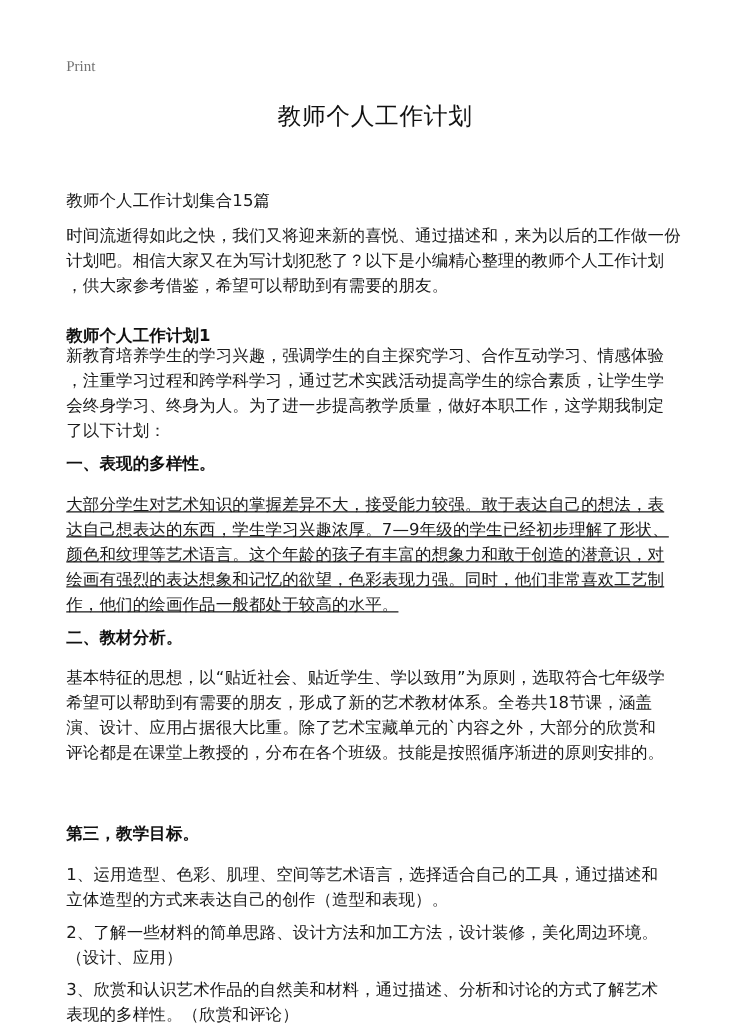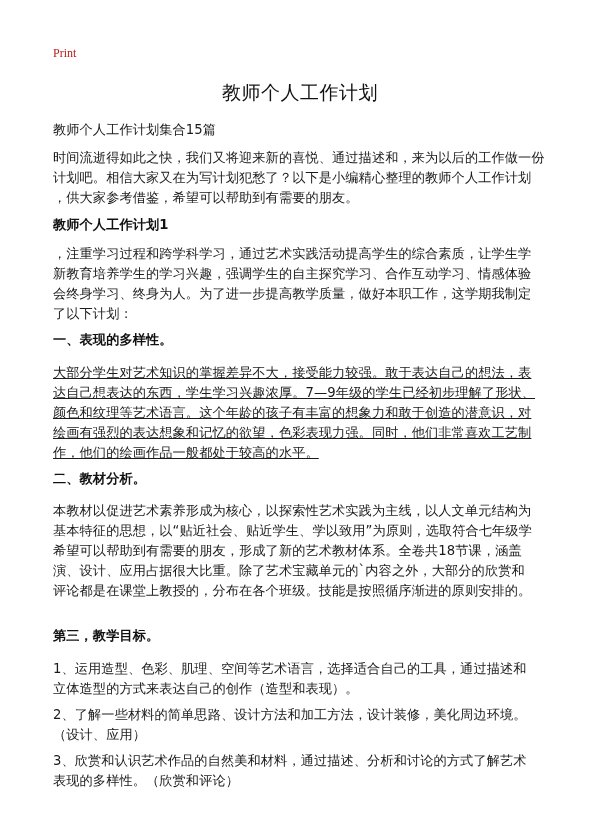--- a/index.html
+++ b/index.html
@@ -2,53 +2,53 @@
 <html><head>
   <meta charset="utf-8">
   <style>
     html, body { margin: 0; padding: 0; background: #ffffff; }
     body {
       width: 600px; height: 828px; overflow: hidden; position: relative;
       font-family: "DejaVu Sans", sans-serif; color: #1a1a1a;
     }
     .print-label {
       position: absolute; left: 53px; top: 46px;
-      font-family: "Liberation Serif", serif; font-size: 12px; color: #b91c1c;
+      font-family: "Liberation Serif", serif; font-size: 12px; color: #737373;
     }
     .doc-title {
       position: absolute; left: 0; width: 600px; top: 80px; text-align: center;
       font-size: 19px; font-weight: normal; color: #111; letter-spacing: 0.5px;
     }
-    .block { position: absolute; left: 53px; width: 500px; font-size: 13.2px; line-height: 20px; letter-spacing: 0.1px; }
+    .block { position: absolute; left: 53px; width: 500px; font-size: 13.2px; line-height: 20px; letter-spacing: 0.1px; margin-top: 32px; }
     .h { font-weight: bold; color: #111; }
     p { margin: 0; }
   </style>
 </head>
 <body>
 
 <div class="print-label">Print</div>
 <div class="doc-title">教师个人工作计划</div>
 
 <div class="block" style="top:120px;">
   <p>教师个人工作计划集合15篇</p>
 </div>
 
 <div class="block" style="top:148px;">
   <p>时间流逝得如此之快，我们又将迎来新的喜悦、通过描述和，来为以后的工作做一份</p>
   <p>计划吧。相信大家又在为写计划犯愁了？以下是小编精心整理的教师个人工作计划</p>
   <p>，供大家参考借鉴，希望可以帮助到有需要的朋友。</p>
 </div>
 
-<div class="block h" style="top:215px;">
+<div class="block h" style="top:228px;">
   <p>教师个人工作计划1</p>
 </div>
 
 <div class="block" style="top:244px;">
+  <p>新教育培养学生的学习兴趣，强调学生的自主探究学习、合作互动学习、情感体验</p>
   <p>，注重学习过程和跨学科学习，通过艺术实践活动提高学生的综合素质，让学生学</p>
-  <p>新教育培养学生的学习兴趣，强调学生的自主探究学习、合作互动学习、情感体验</p>
   <p>会终身学习、终身为人。为了进一步提高教学质量，做好本职工作，这学期我制定</p>
   <p>了以下计划：</p>
 </div>
 
 <div class="block h" style="top:330px;">
   <p>一、表现的多样性。</p>
 </div>
 
 <div class="block" style="top:363px;text-decoration:underline;">
   <p>大部分学生对艺术知识的掌握差异不大，接受能力较强。敢于表达自己的想法，表</p>
@@ -56,21 +56,20 @@
   <p>颜色和纹理等艺术语言。这个年龄的孩子有丰富的想象力和敢于创造的潜意识，对</p>
   <p>绘画有强烈的表达想象和记忆的欲望，色彩表现力强。同时，他们非常喜欢工艺制</p>
   <p>作，他们的绘画作品一般都处于较高的水平。</p>
 </div>
 
 <div class="block h" style="top:469px;">
   <p>二、教材分析。</p>
 </div>
 
 <div class="block" style="top:501px;">
-  <p>本教材以促进艺术素养形成为核心，以探索性艺术实践为主线，以人文单元结构为</p>
   <p>基本特征的思想，以“贴近社会、贴近学生、学以致用”为原则，选取符合七年级学</p>
   <p>希望可以帮助到有需要的朋友，形成了新的艺术教材体系。全卷共18节课，涵盖</p>
   <p>演、设计、应用占据很大比重。除了艺术宝藏单元的`内容之外，大部分的欣赏和</p>
   <p>评论都是在课堂上教授的，分布在各个班级。技能是按照循序渐进的原则安排的。</p>
 </div>
 
 <div class="block h" style="top:626px;">
   <p>第三，教学目标。</p>
 </div>
 

